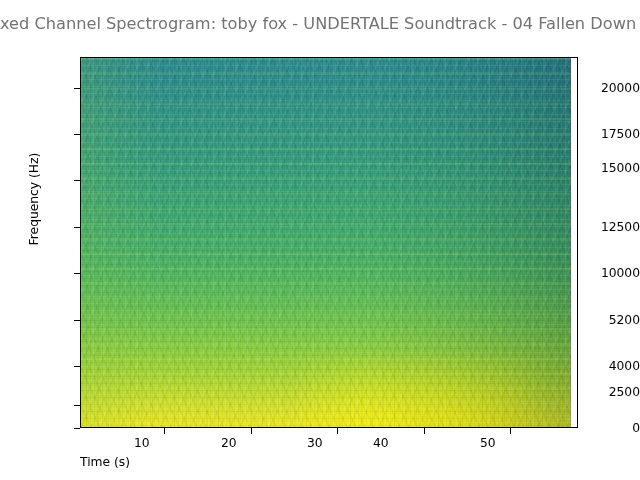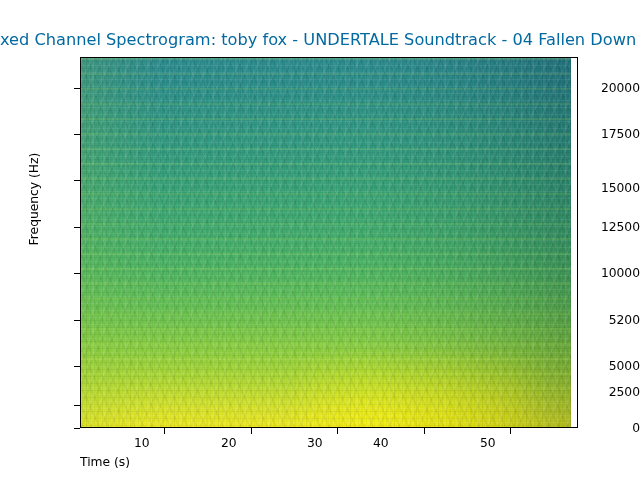--- a/index.html
+++ b/index.html
@@ -20,25 +20,25 @@
     left: 0; top: 0;
     width: 640px;
     height: 480px;
     background: #ffffff;
   }
 
   
   #chart-title {
     position: absolute;
     left: 0;
-    top: 30px;
+    top: 14px;
     width: 616px;
     text-align: center;
     font-size: 16.2px;
-    color: #0369a1;
+    color: #737373;
     white-space: nowrap;
     line-height: 20px;
     
   }
 
   
   #axes {
     position: absolute;
     left: 80px;
     top: 57px;
@@ -256,33 +256,33 @@
     </div>
   </div>
 
   <div class="tick-y" style="top:88px"></div>
   <div class="ticklabel-y" style="top:82px">20000</div>
 
   <div class="tick-y" style="top:134px"></div>
   <div class="ticklabel-y" style="top:128px">17500</div>
 
   <div class="tick-y" style="top:180px"></div>
-  <div class="ticklabel-y" style="top:182px">15000</div>
+  <div class="ticklabel-y" style="top:162px">15000</div>
 
   <div class="tick-y" style="top:227px"></div>
   <div class="ticklabel-y" style="top:221px">12500</div>
 
   <div class="tick-y" style="top:273px"></div>
   <div class="ticklabel-y" style="top:267px">10000</div>
 
   <div class="tick-y" style="top:320px"></div>
   <div class="ticklabel-y" style="top:314px">5200</div>
 
   <div class="tick-y" style="top:366px"></div>
-  <div class="ticklabel-y" style="top:360px">5000</div>
+  <div class="ticklabel-y" style="top:360px">4000</div>
 
   <div class="tick-y" style="top:405px"></div>
   <div class="ticklabel-y" style="top:386px">2500</div>
 
   <div class="tick-y" style="top:428px"></div>
   <div class="ticklabel-y" style="top:422px">0</div>
 
   <div class="tick-x" style="left:164px"></div>
   <div class="ticklabel-x" style="left:134px">10</div>
 

